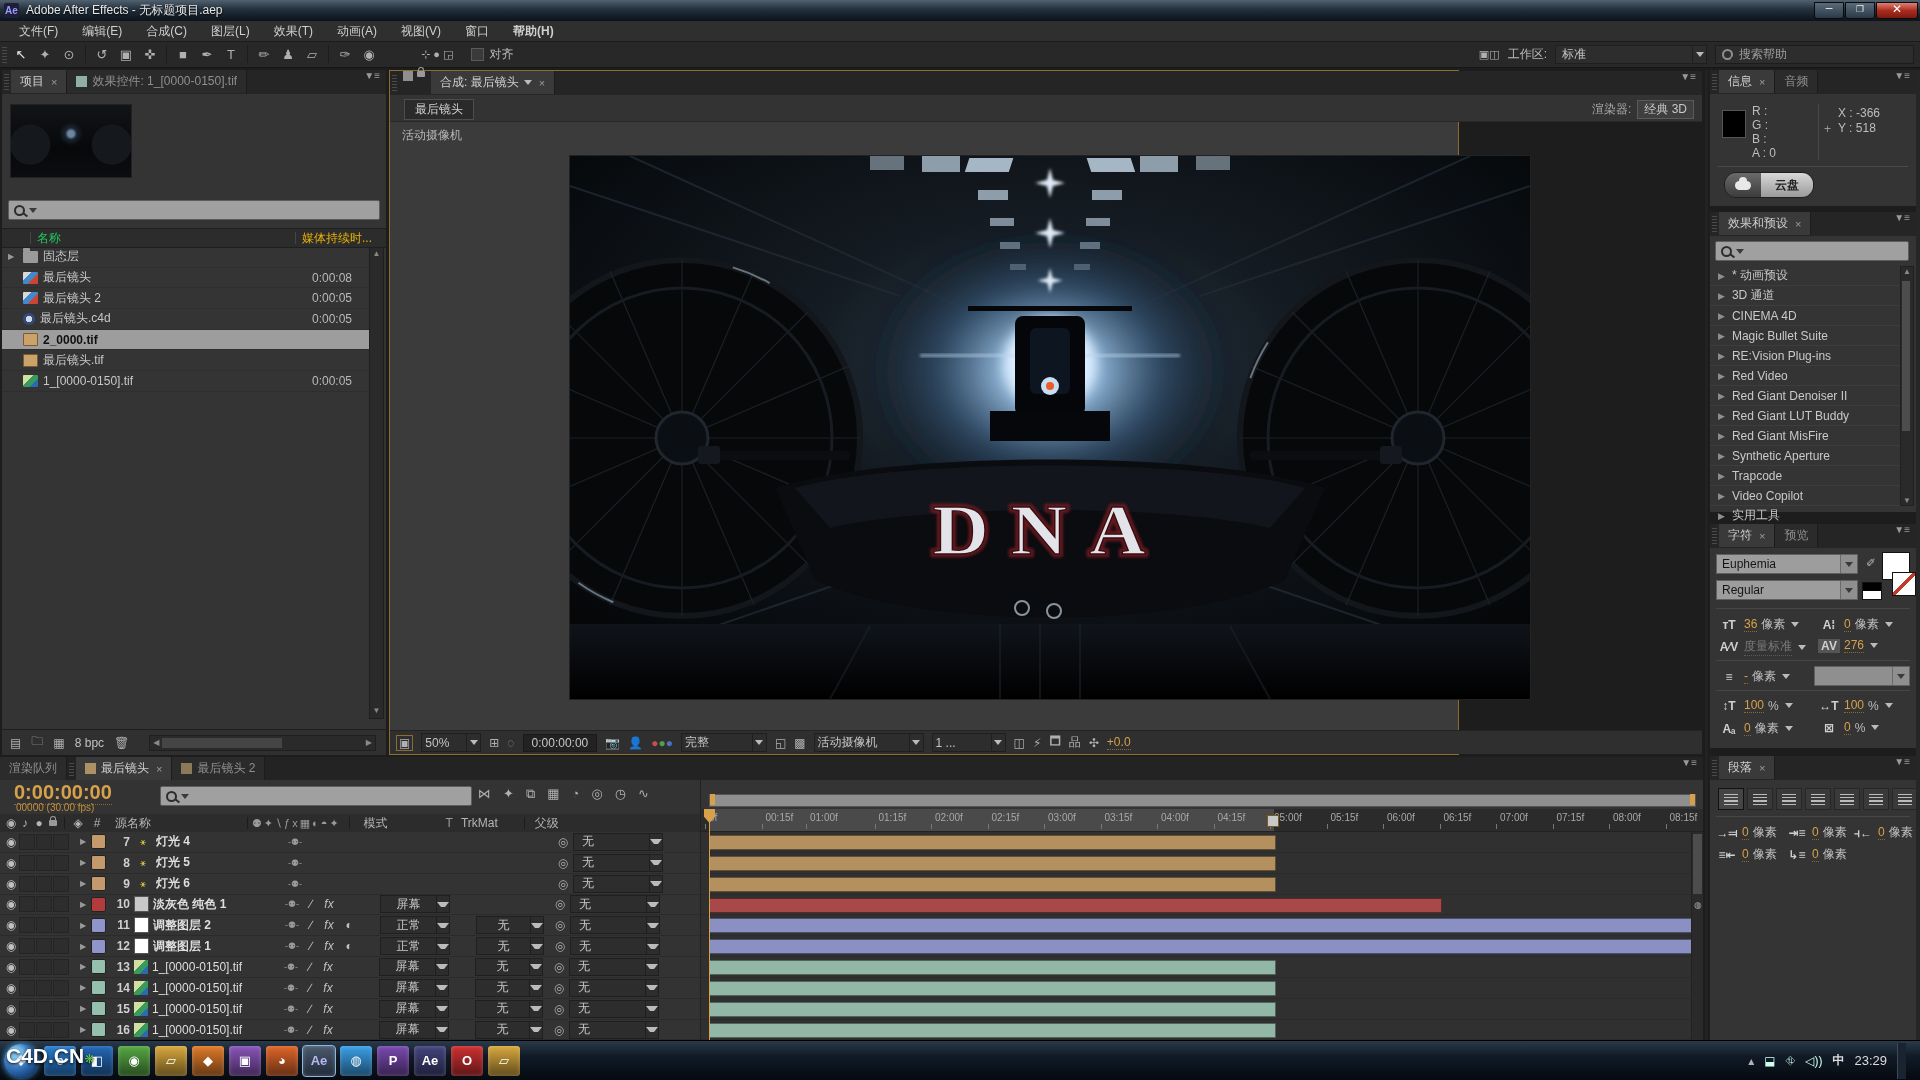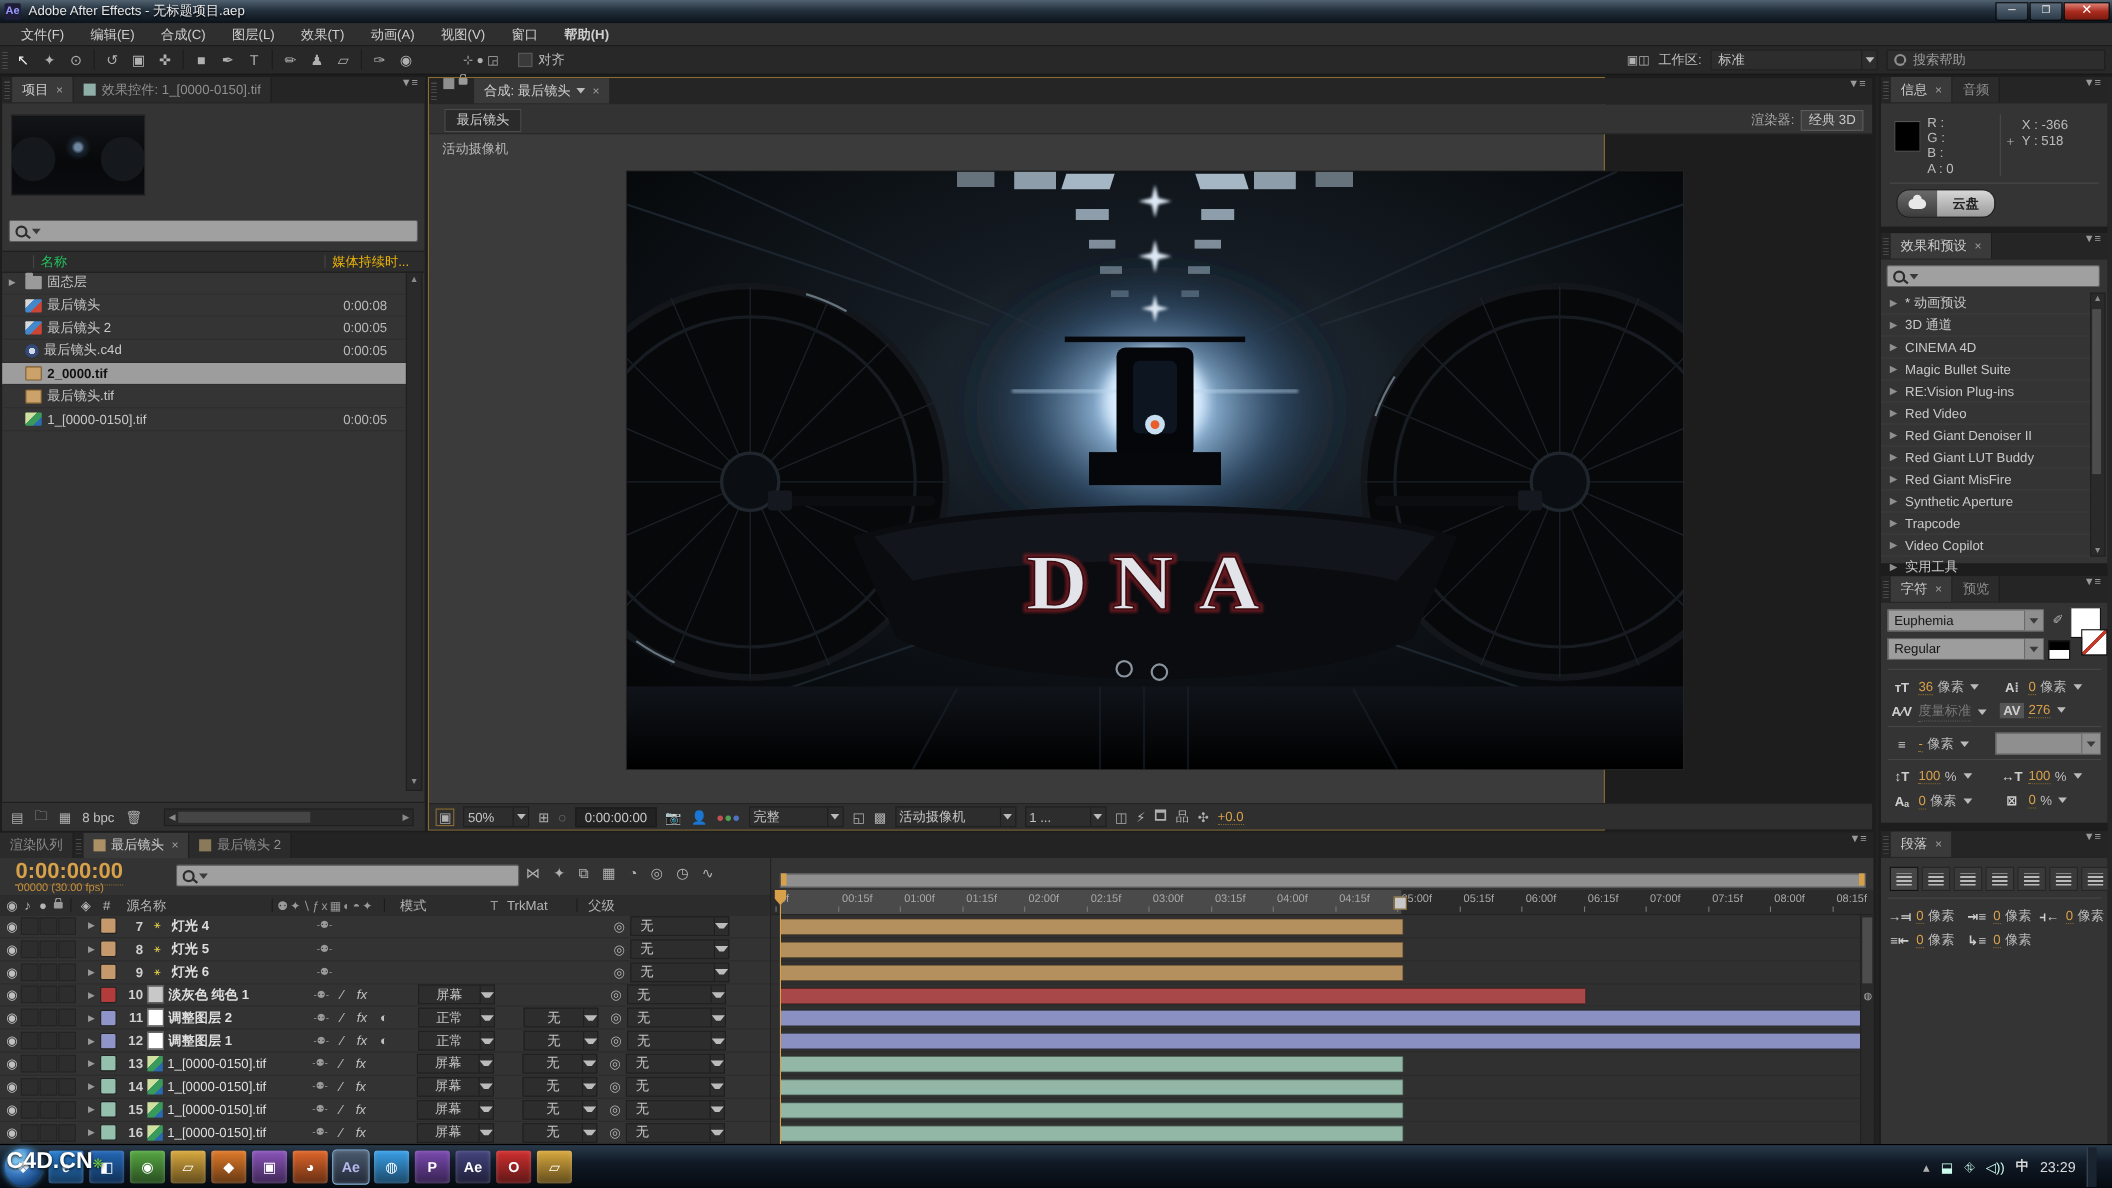--- a/index.html
+++ b/index.html
@@ -1086,21 +1086,21 @@
     <div style="position:absolute;left:8px;top:14px;width:985px;height:11px;background:#8f8f8f;border:1px solid #555">
       <span style="position:absolute;left:0;top:-1px;width:5px;height:11px;background:#d7a14a"></span>
       <span style="position:absolute;right:0;top:-1px;width:5px;height:11px;background:#d7a14a"></span>
     </div>
 
     <div style="position:absolute;left:0;top:29px;width:1003px;height:22px;background:#2b2b2b;border-bottom:1px solid #222">
       <div style="position:absolute;left:8px;top:0;width:565px;height:22px;background:#4a4a4a"></div>
       <div id="ruler-labels" style="position:absolute;left:8px;top:0;width:995px;height:22px">
           <div class="rl" style="left: 0px;">0f</div>
           <div class="rl" style="left: 56.5px;">00:15f</div>
-          <div class="rl" style="left: 113px;">01:00f</div>
+          <div class="rl" style="left: 101px;">01:00f</div>
           <div class="rl" style="left: 169.5px;">01:15f</div>
           <div class="rl" style="left: 226px;">02:00f</div>
           <div class="rl" style="left: 282.5px;">02:15f</div>
           <div class="rl" style="left: 339px;">03:00f</div>
           <div class="rl" style="left: 395.5px;">03:15f</div>
           <div class="rl" style="left: 452px;">04:00f</div>
           <div class="rl" style="left: 508.5px;">04:15f</div>
           <div class="rl" style="left: 565px;">05:00f</div>
           <div class="rl" style="left: 621.5px;">05:15f</div>
           <div class="rl" style="left: 678px;">06:00f</div>

